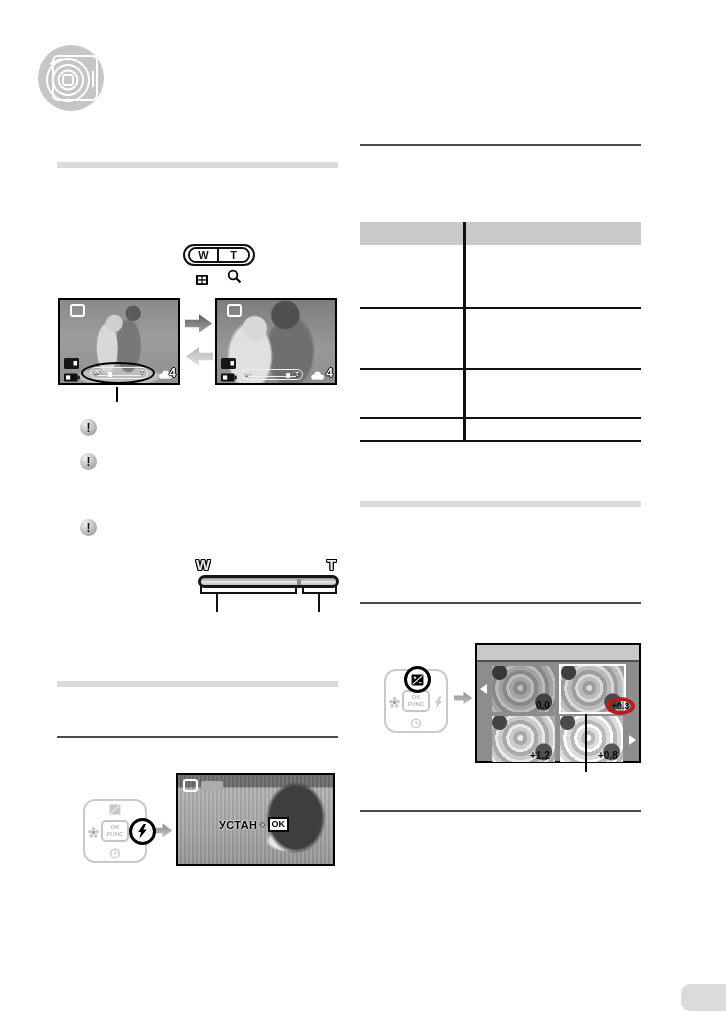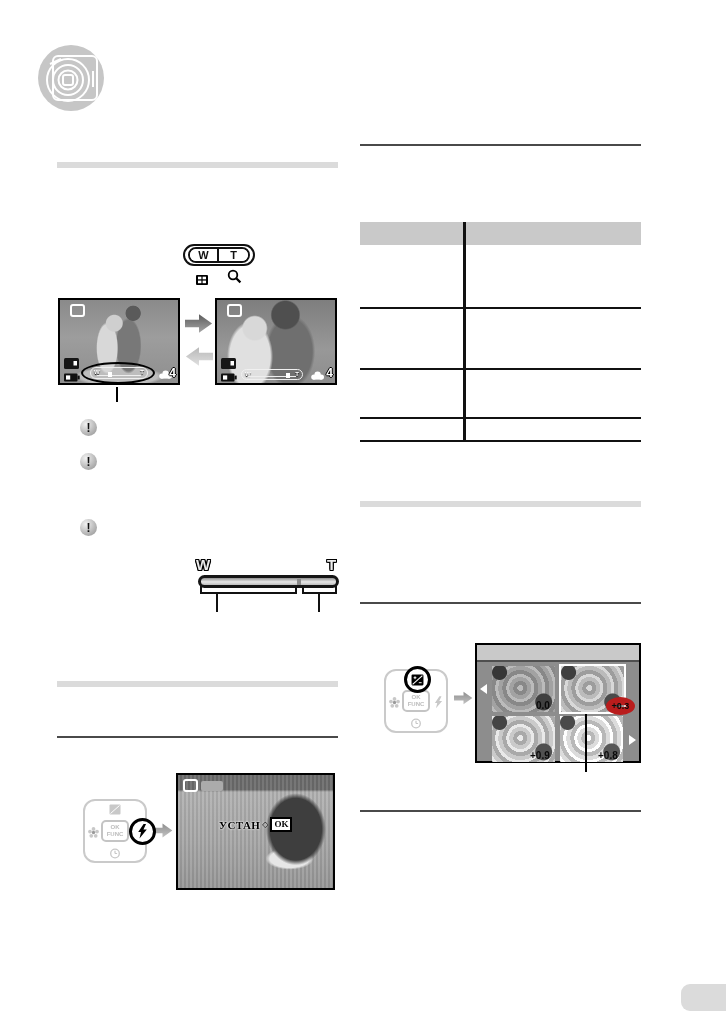--- a/index.html
+++ b/index.html
@@ -139,21 +139,21 @@
       repeating-radial-gradient(circle at 45% 48%, #d0d0d0 0 3px, #979797 3px 7px, #b4b4b4 7px 11px);
   }
   .fa { filter:brightness(.9); }
   .fb { filter:brightness(1.04); }
   .fc { filter:brightness(1.12); }
   .fd { filter:brightness(1.22); }
   .thumb-sel { border:2px solid #fff; width:67px; height:50px; }
   .ev { position:absolute; font-size:10px; font-weight:bold; color:#0a0a0a; z-index:3; }
   .ev-ellipse {
     position:absolute; left:129px; top:52px; width:29px; height:18px;
-    border:8px solid #b91c1c; border-radius:50%; z-index:4;
+    border:4px solid #b91c1c; border-radius:50%; z-index:4;
     display:flex; align-items:center; justify-content:center;
   }
   .tri-white-l { position:absolute; left:3px; top:39px; border-top:5px solid transparent; border-bottom:5px solid transparent; border-right:7px solid #fff; }
   .tri-white-r { position:absolute; right:3px; top:90px; border-top:5px solid transparent; border-bottom:5px solid transparent; border-left:7px solid #fff; }
 
   
   .page-tab { position:absolute; left:681px; top:984px; width:55px; height:27px; background:#dbdbdb; border-radius:9px; }
 </style>
 </head>
 <body>
@@ -355,21 +355,21 @@
       <defs>
           <linearGradient id="g3" x1="0" y1="0" x2="0" y2="1">
         <stop offset="0" stop-color="#8e8e8e"></stop>
             <stop offset="1" stop-color="#c4c4c4"></stop>
       </linearGradient>
         </defs>
       <path d="M0 7 H15 V1 L29 11 L15 21 V15 H0 Z" fill="url(#g3)"></path>
     </svg>
   </div>
 
-  <div class="screen photo-reader" style="left:176px; top:773px; width:159px; height:117px;font-family:Liberation Serif, serif;">
+  <div class="screen photo-reader" style="left:176px; top:773px; width:159px; height:93px;">
     <div class="corner-sq" style="left:5px; top:4px; width:15px; height:13px;"></div>
     <div class="abs" style="left:23px; top:6px; width:22px; height:10px; background:#ababab; border-radius:2px;"></div>
     <div class="set-row" style="left:41px; top:42px;">
       <span class="set-label">УСТАН</span>
       <span class="set-sep">◇</span>
       <span class="ok-box">OK</span>
     </div>
   </div>
 
   <div class="rule" style="left:360px; top:144px; width:281px;"></div>
@@ -439,21 +439,21 @@
     <div class="exp-head"></div>
     <div class="exp-headline"></div>
     <div class="thumb fa" style="left:15px; top:21px;"></div>
     <div class="thumb fb thumb-sel" style="left:82px; top:19px;"></div>
     <div class="thumb fc" style="left:15px; top:71px;"></div>
     <div class="thumb fd" style="left:83px; top:71px;"></div>
     <span class="ev" style="left:59px; top:55px;">0.0</span>
     <div class="ev-ellipse">
       <span class="ev" style="position:static; font-size:9px;">+0.3</span>
     </div>
-    <span class="ev" style="left:53px; top:105px;">+0.9</span>
+    <span class="ev" style="left:53px; top:105px;">+1.2</span>
     <span class="ev" style="left:121px; top:105px;">+0.8</span>
     <div class="tri-white-l"></div>
     <div class="tri-white-r"></div>
   </div>
   <div class="callout-v" style="left:585px; top:714px; height:58px;"></div>
 
   <div class="rule" style="left:360px; top:810px; width:281px;"></div>
 
   <div class="page-tab"></div>
 

